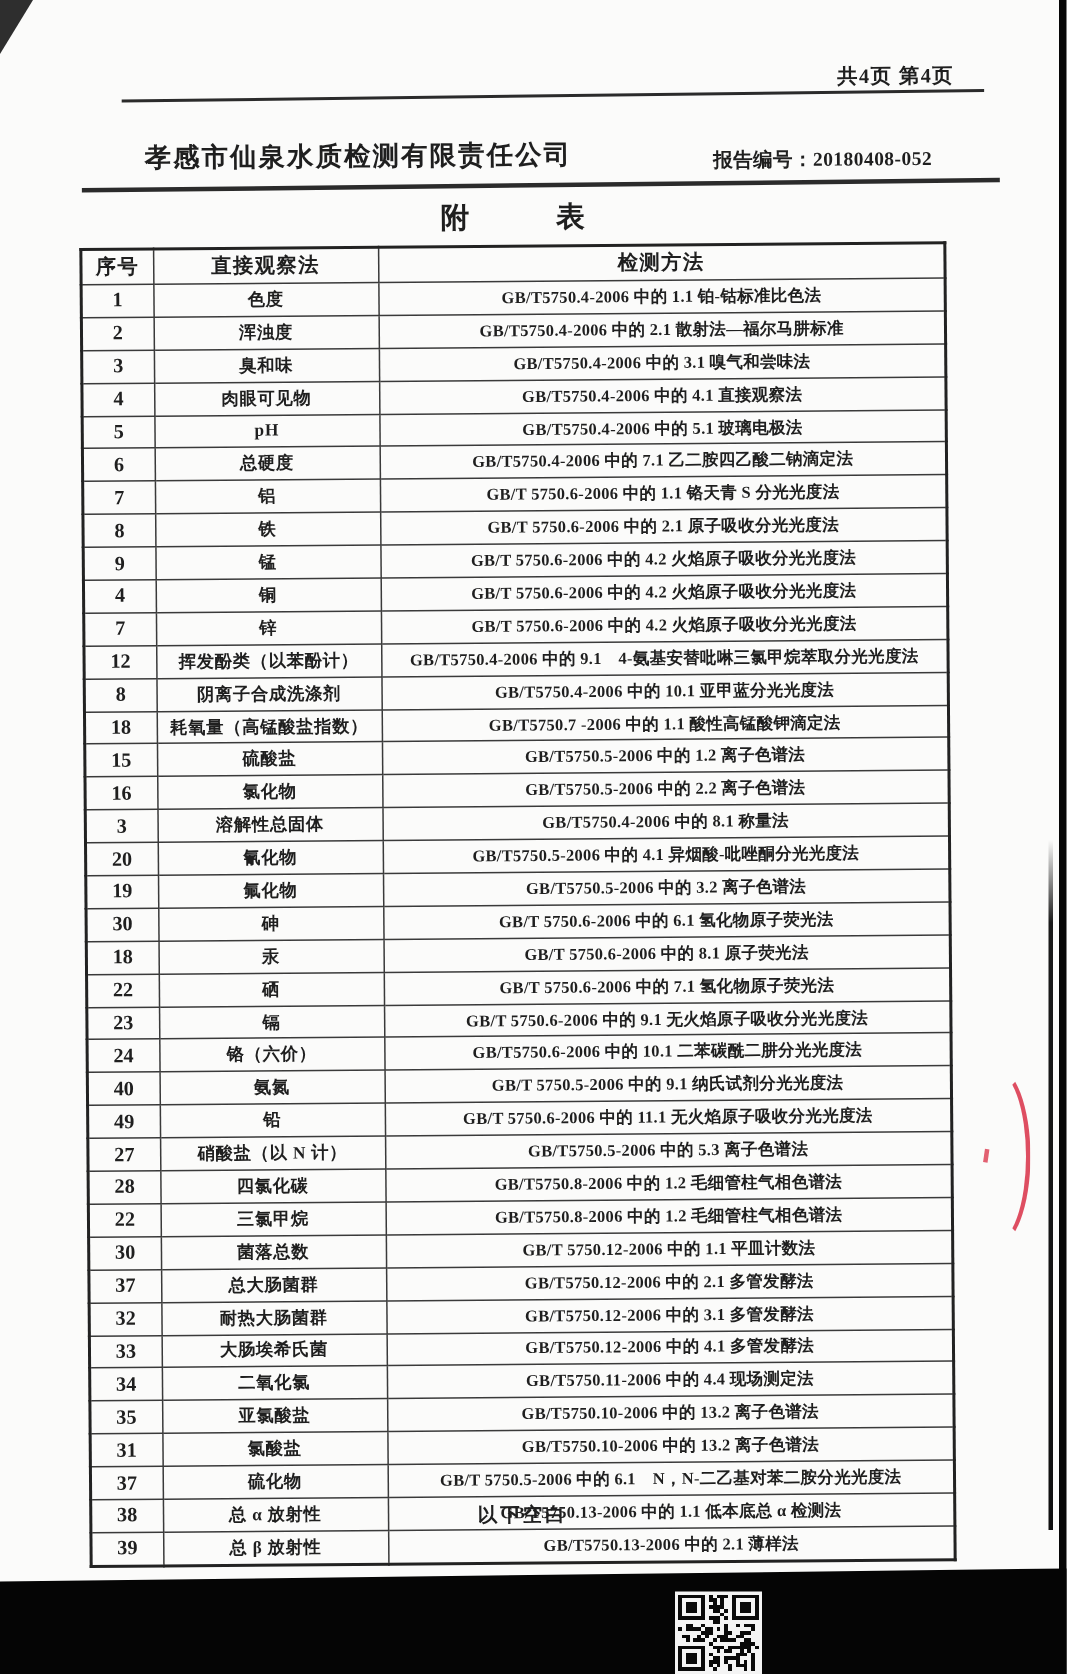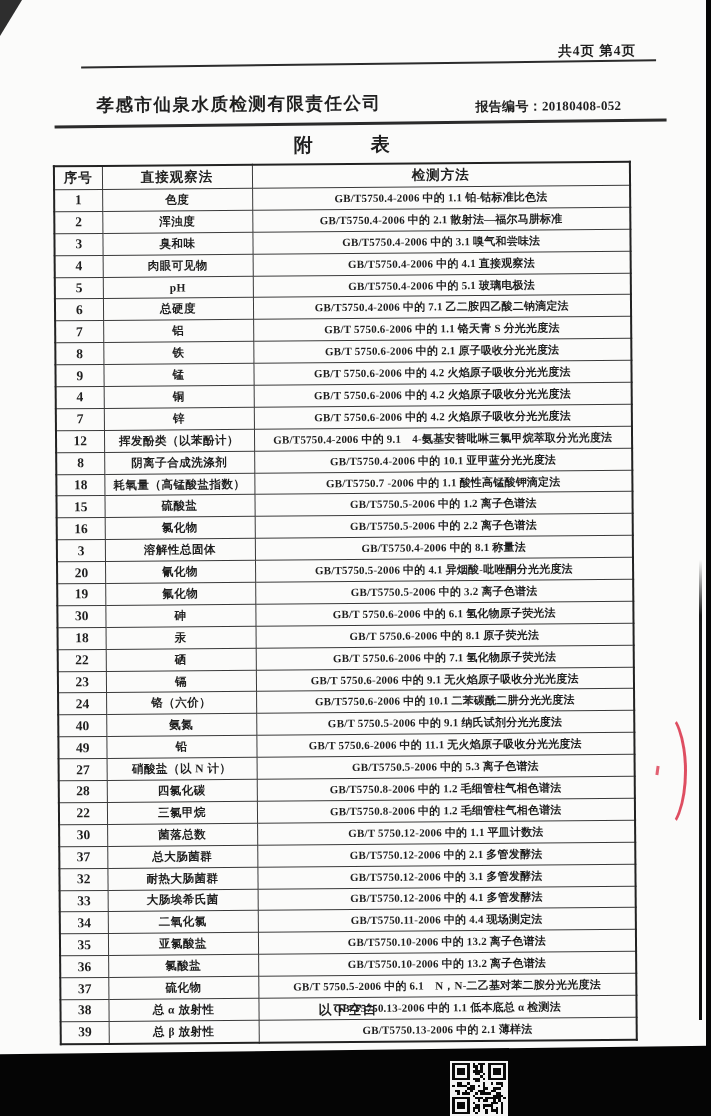--- a/index.html
+++ b/index.html
@@ -251,21 +251,21 @@
             <td class="c-no">34</td>
             <td class="c-item">二氧化氯</td>
             <td class="c-method">GB/T5750.11-2006 中的 4.4 现场测定法</td>
           </tr>
           <tr>
             <td class="c-no">35</td>
             <td class="c-item">亚氯酸盐</td>
             <td class="c-method">GB/T5750.10-2006 中的 13.2 离子色谱法</td>
           </tr>
           <tr>
-            <td class="c-no">36</td>
+            <td class="c-no">31</td>
             <td class="c-item">氯酸盐</td>
             <td class="c-method">GB/T5750.10-2006 中的 13.2 离子色谱法</td>
           </tr>
           <tr>
             <td class="c-no">37</td>
             <td class="c-item">硫化物</td>
             <td class="c-method">GB/T 5750.5-2006 中的 6.1　N，N-二乙基对苯二胺分光光度法</td>
           </tr>
           <tr>
             <td class="c-no">38</td>

